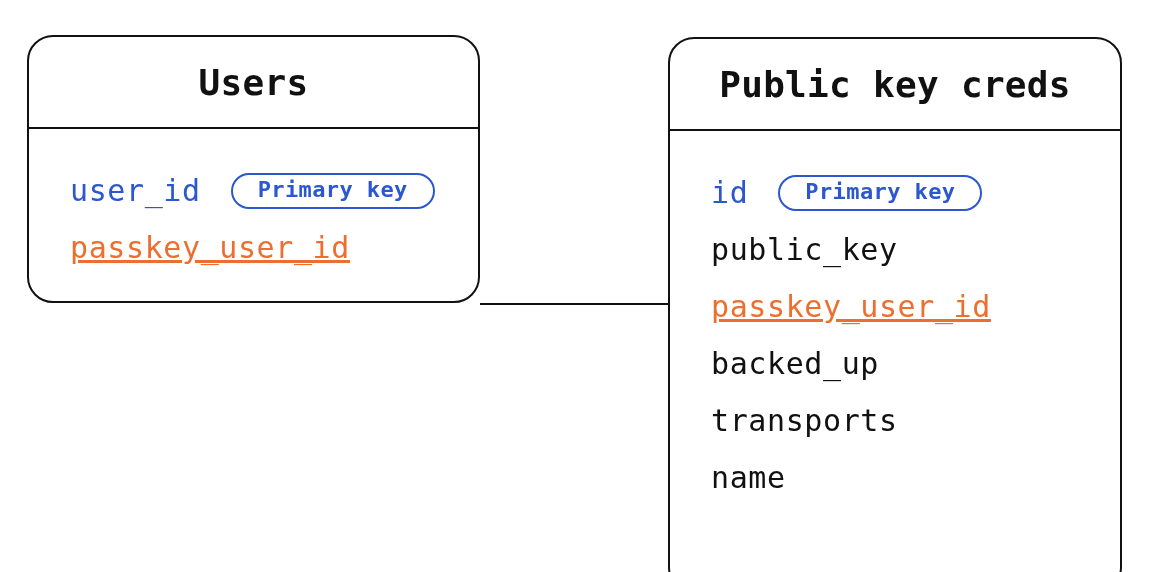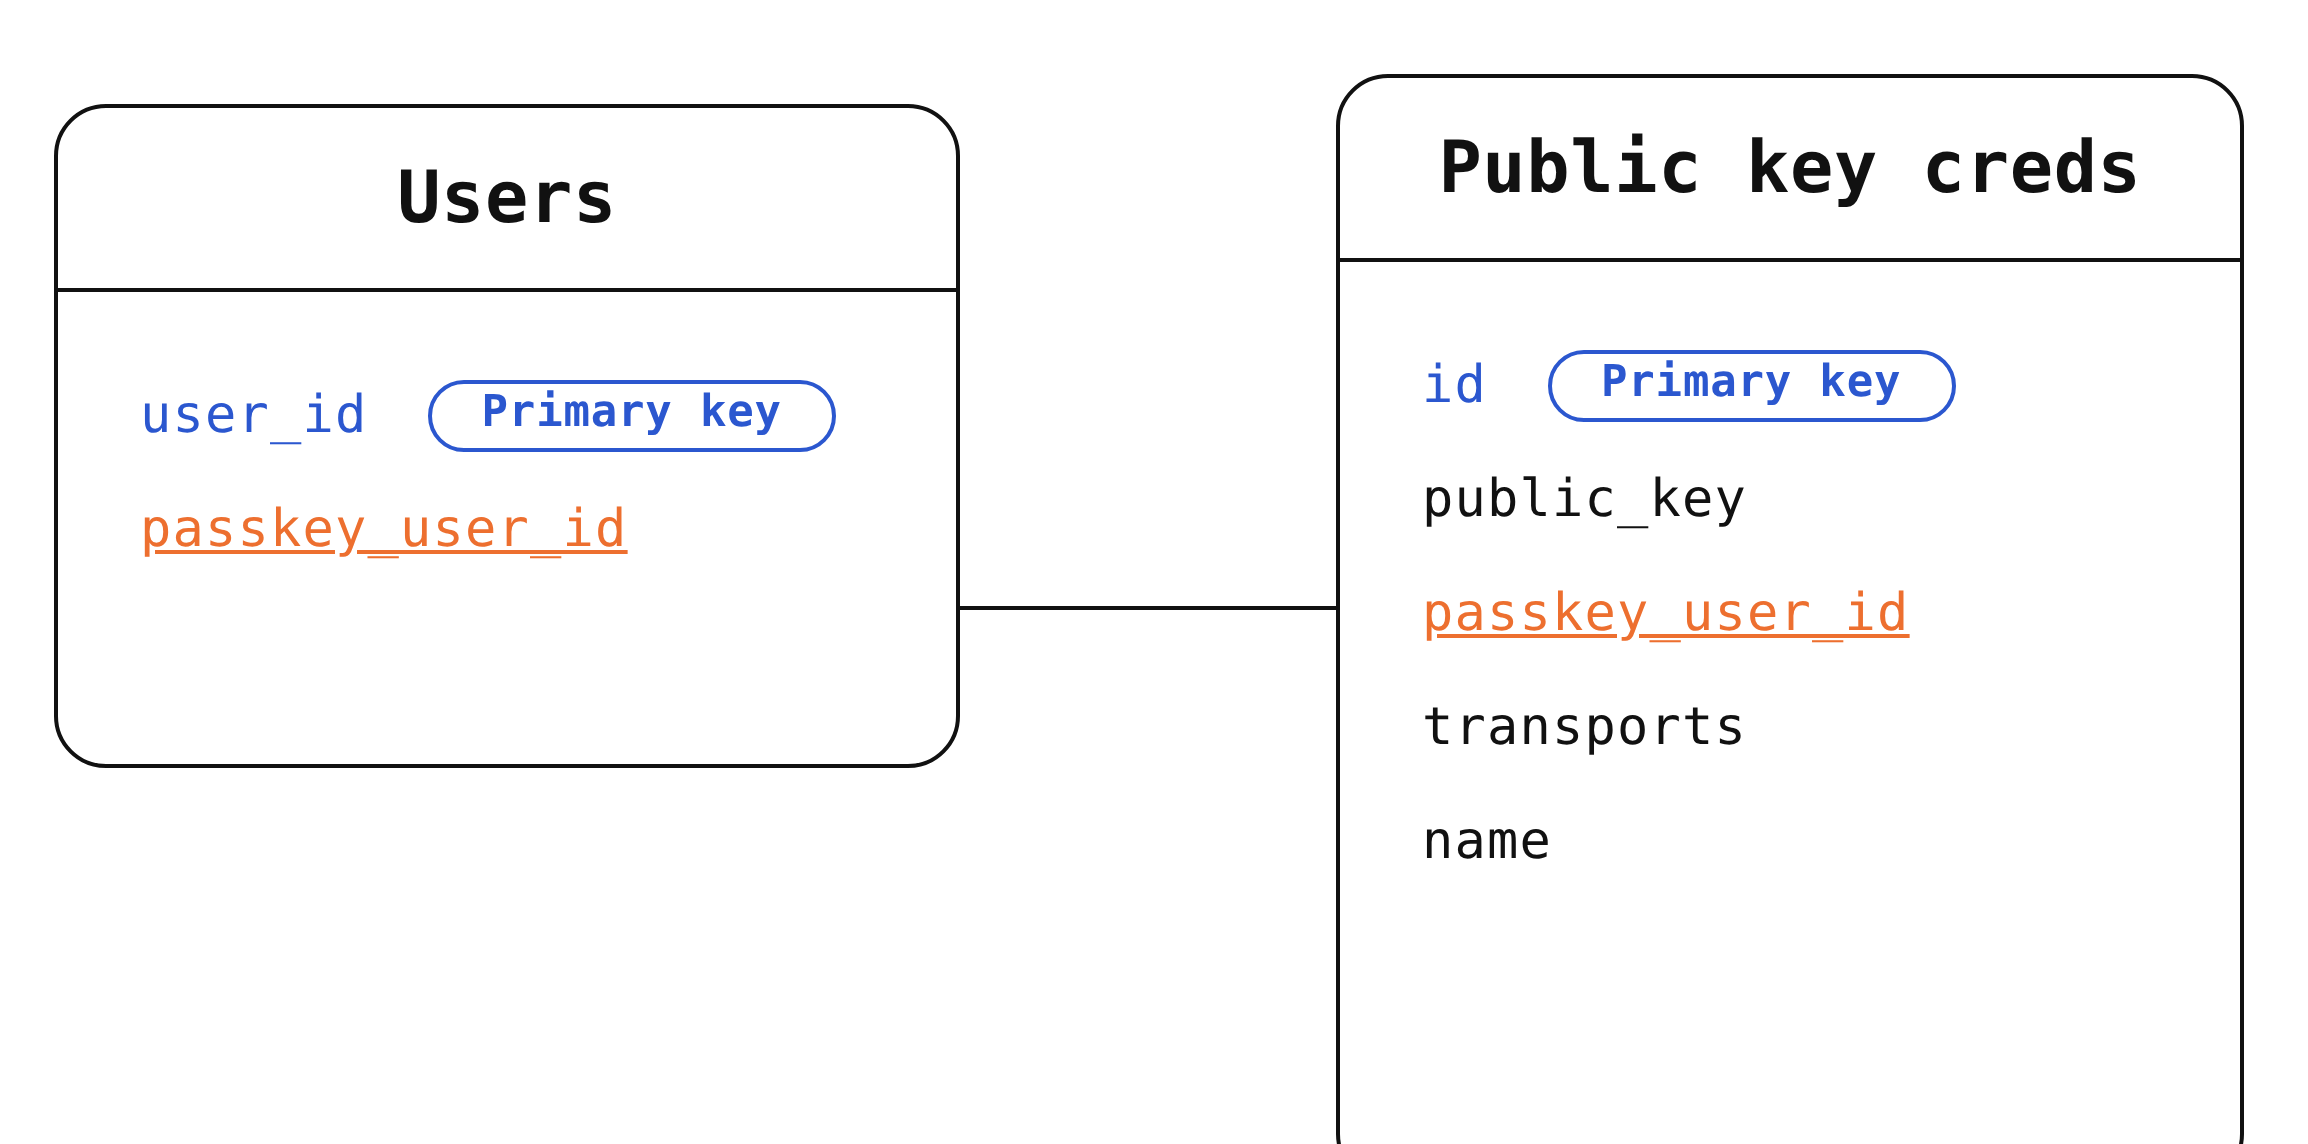--- a/index.html
+++ b/index.html
@@ -20,21 +20,21 @@
     height: 572px;
     background: var(--background);
     overflow: hidden;
   }
   .er-table {
     position: absolute;
     background: var(--background);
     border: 2px solid var(--ink);
     border-radius: 26px;
   }
-  .er-table.users  { left: 27px;  top: 52px; width: 453px; height: 332px; }
+  .er-table.users  { left: 27px;  top: 35px; width: 453px; height: 268px; }
   .er-table.creds  { left: 668px; top: 37px; width: 454px; height: 556px; }
   .er-table .thead {
     height: 92px;
     border-bottom: 2px solid var(--ink);
     display: flex;
     align-items: center;
     justify-content: center;
     font-size: 36px;
     font-weight: bold;
     letter-spacing: 0.3px;
@@ -42,21 +42,21 @@
   }
   .er-table .tbody { padding-top: 33px; }
   .field-row {
     height: 57px;
     display: flex;
     align-items: center;
     padding-left: 41px;
     white-space: nowrap;
   }
   .field-label {
-    font-size: 26px;
+    font-size: 30px;
     letter-spacing: 0.6px;
   }
   .field-label.primary { color: var(--blue); }
   .field-label.linked  { color: var(--orange); text-decoration: underline; }
   .pk-badge {
     margin-left: 30px;
     border: 2px solid var(--blue);
     color: var(--blue);
     border-radius: 999px;
     font-size: 22px;
@@ -102,20 +102,23 @@
         <span class="field-label primary">id</span>
         <span class="pk-badge">Primary key</span>
       </div>
       <div class="field-row">
         <span class="field-label">public_key</span>
       </div>
       <div class="field-row">
         <span class="field-label linked">passkey_user_id</span>
       </div>
       <div class="field-row">
+        <span class="field-label">backed_up</span>
+      </div>
+      <div class="field-row">
         <span class="field-label">transports</span>
       </div>
       <div class="field-row">
         <span class="field-label">name</span>
       </div>
     </div>
   </div>
 
 </div>
 

